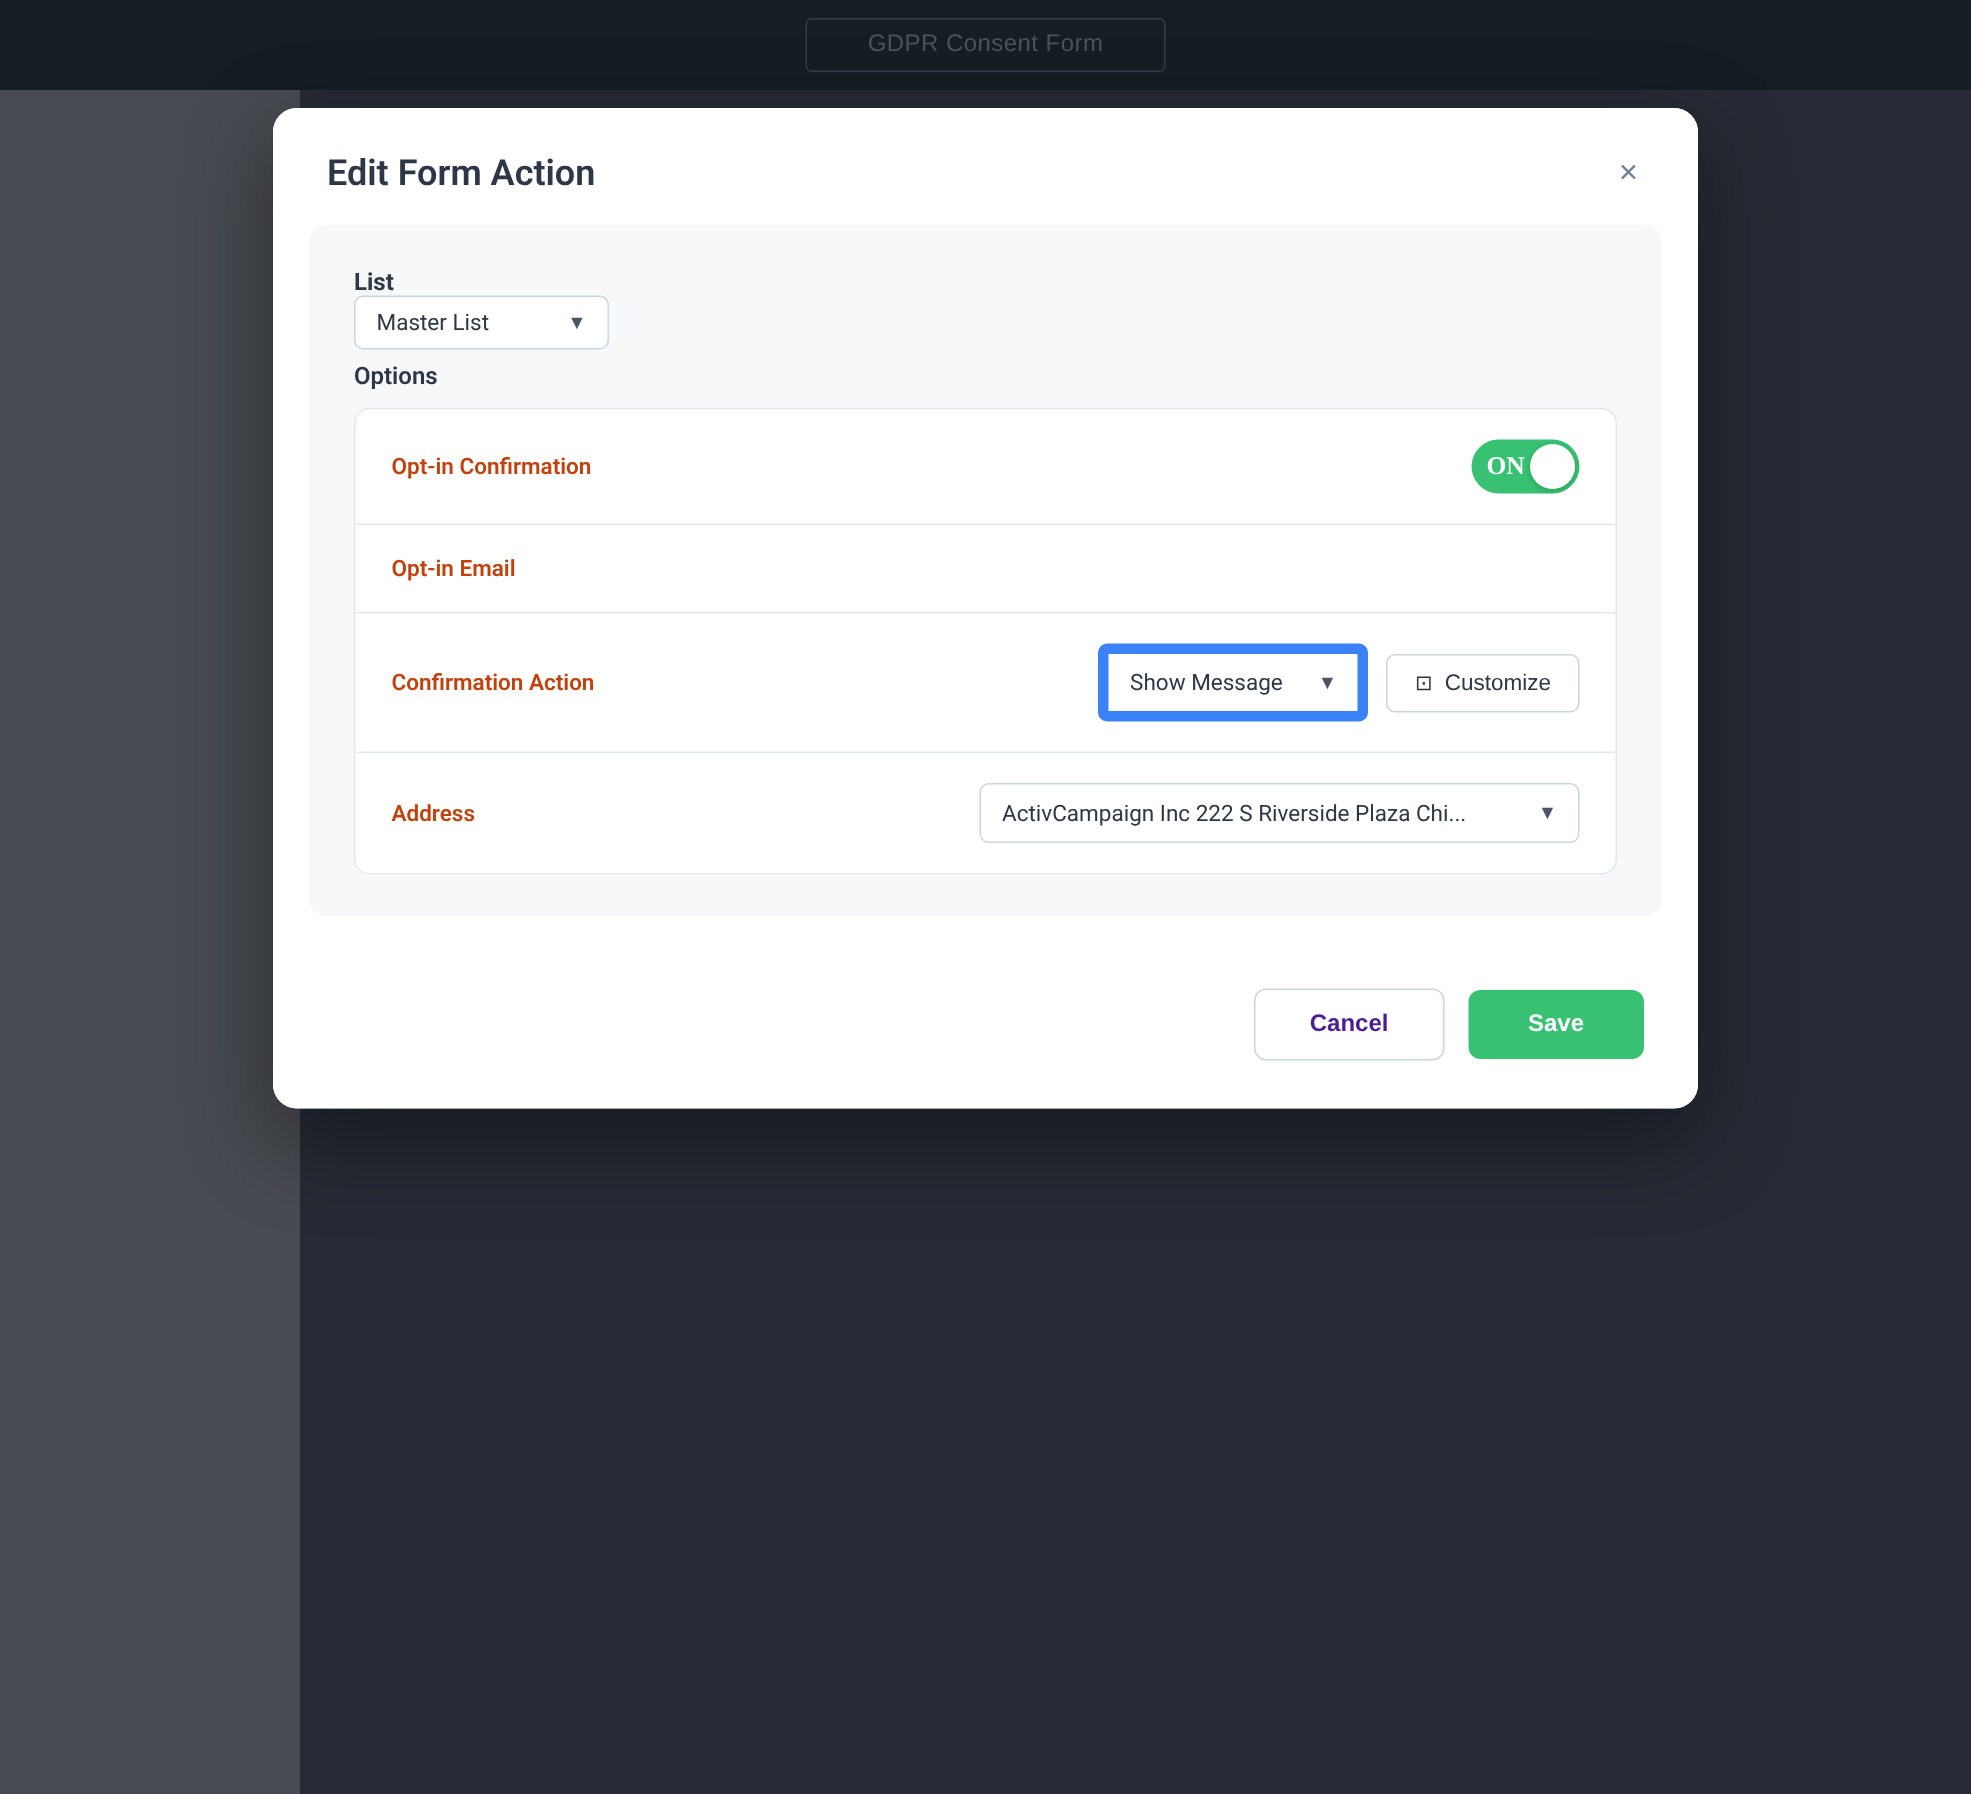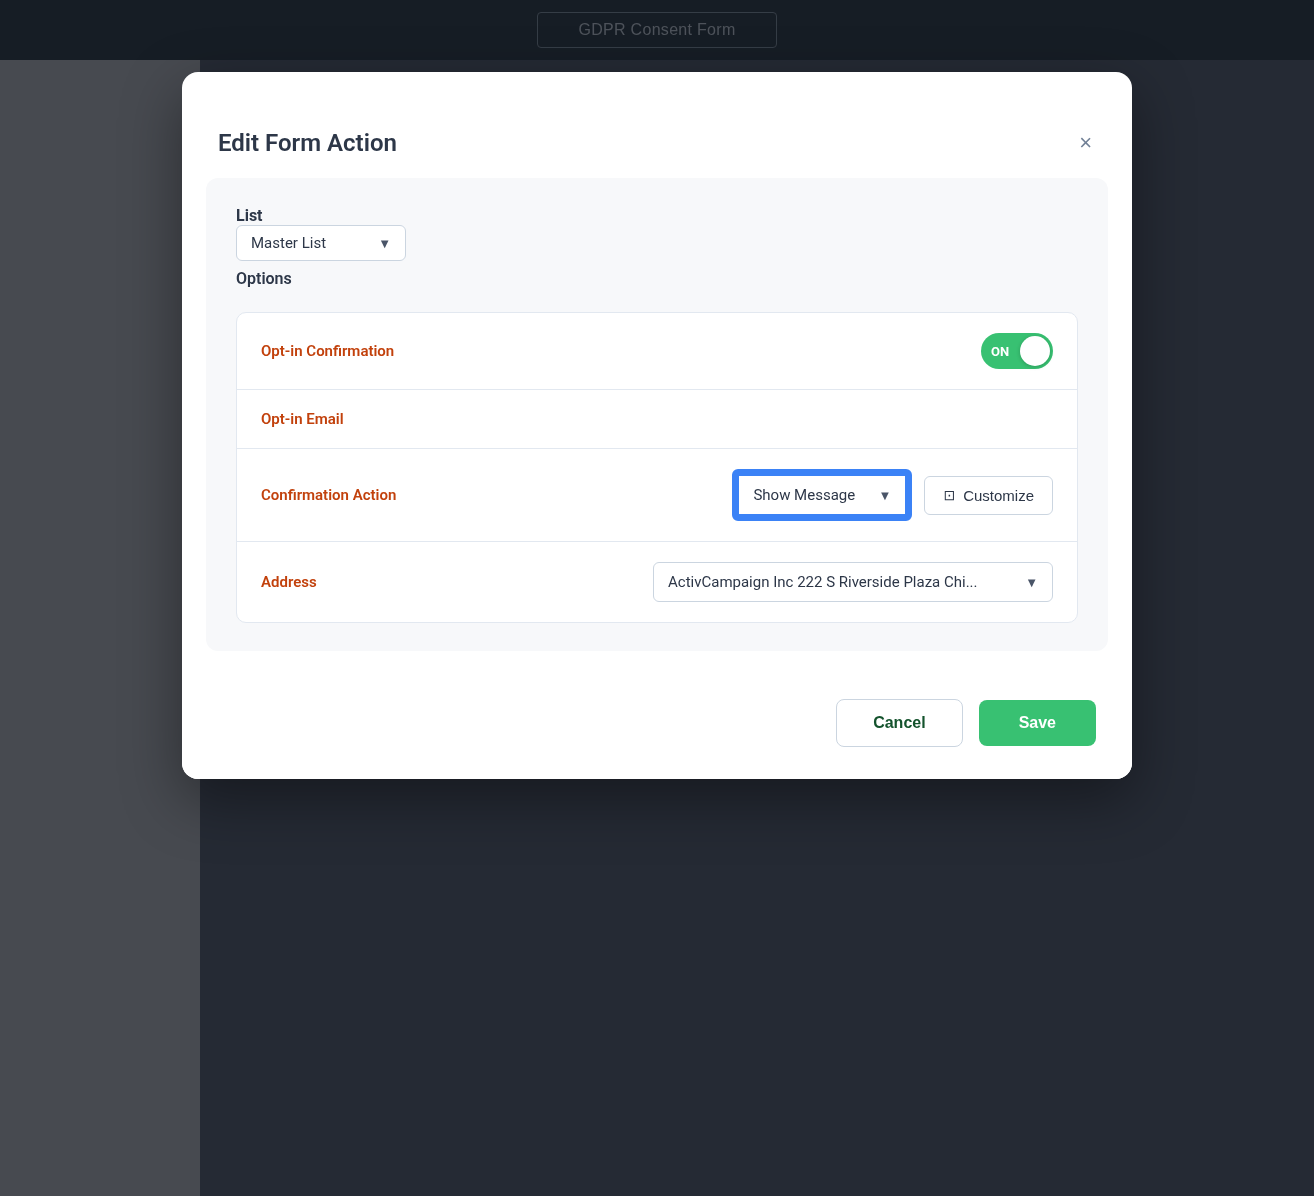--- a/index.html
+++ b/index.html
@@ -72,21 +72,20 @@
       padding: 0;
       overflow: hidden;
     }
 
     .modal-header {
       display: flex;
       align-items: center;
       justify-content: space-between;
       padding: 28px 36px 20px 36px;
       background: #fff;
-      margin-top: 28px;
     }
 
     .modal-title {
       font-size: 24px;
       font-weight: 600;
       color: #2d3748;
     }
 
     .close-btn {
       background: none;
@@ -137,21 +136,21 @@
 
     .list-select-arrow {
       color: #4a5568;
       font-size: 13px;
     }
 
     .options-label {
       font-size: 16px;
       font-weight: 600;
       color: #2d3748;
-      margin-bottom: 24px;
+      margin-bottom: 12px;
     }
 
     
     .options-box {
       border: 1px solid #e2e8f0;
       border-radius: 10px;
       background: #fff;
       overflow: hidden;
     }
 
@@ -193,24 +192,25 @@
       background: #38c172;
       border-radius: 18px;
       position: relative;
       cursor: pointer;
       display: flex;
       align-items: center;
     }
 
     .toggle-label {
       color: #fff;
-      font-size: 13px;
+      font-size: 17px;
       font-weight: 700;
       position: absolute;
       left: 10px;
+      font-family: Liberation Serif, serif;
     }
 
     .toggle-knob {
       width: 30px;
       height: 30px;
       background: #fff;
       border-radius: 50%;
       position: absolute;
       right: 3px;
       box-shadow: 0 1px 4px rgba(0,0,0,0.2);
@@ -302,21 +302,21 @@
       align-items: center;
       justify-content: flex-end;
       gap: 16px;
       padding: 24px 36px 32px 36px;
       background: #fff;
     }
 
     .btn-cancel {
       border: 1px solid #cbd5e0;
       background: #fff;
-      color: #14532d;
+      color: #4c1d95;
       padding: 14px 36px;
       border-radius: 8px;
       cursor: pointer;
       font-size: 16px;
       font-weight: 600;
     }
 
     .btn-save {
       border: none;
       background: #38c172;

